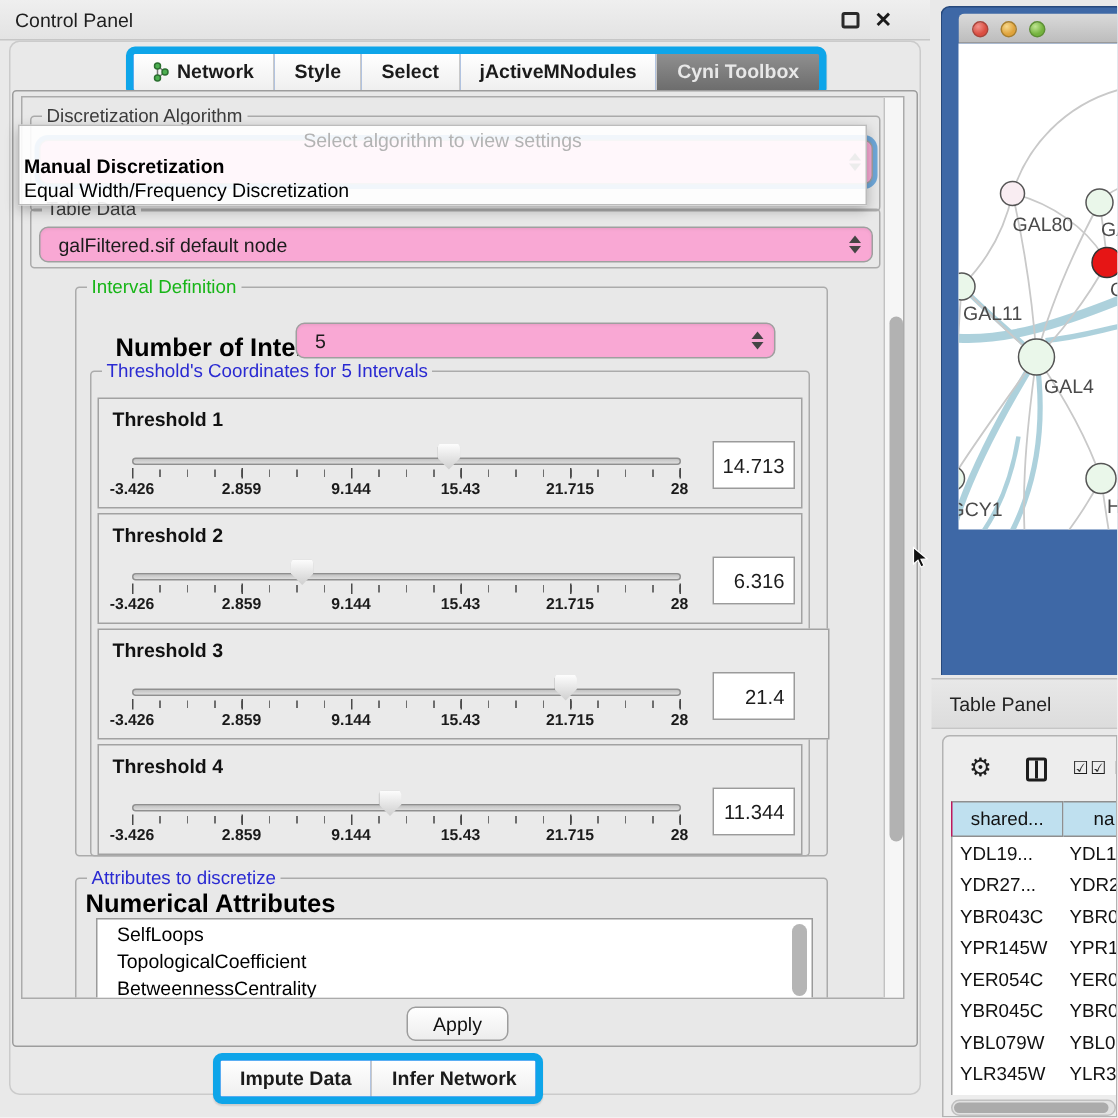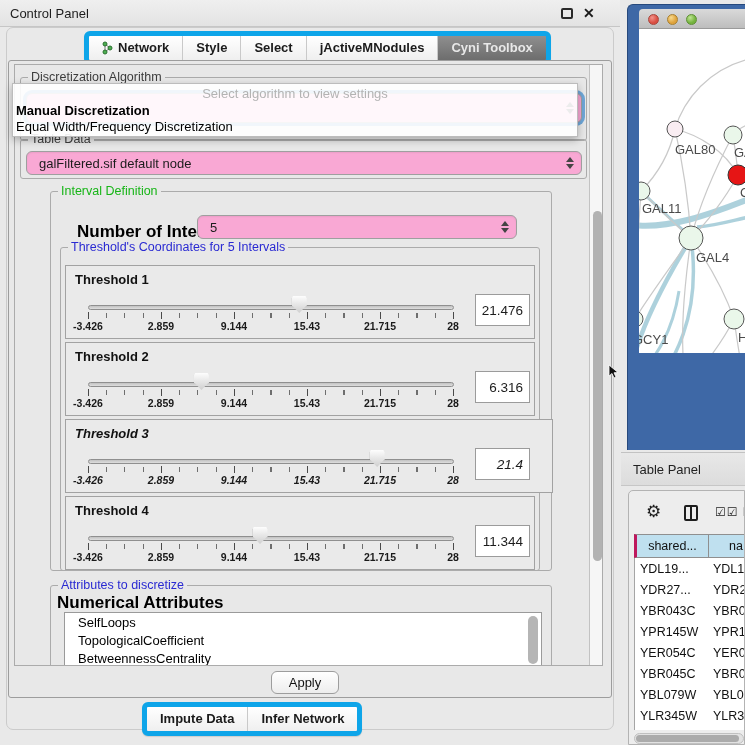--- a/index.html
+++ b/index.html
@@ -82,21 +82,21 @@
   
   .tp-bar{left:621px;top:452px;width:124px;height:34px;background:linear-gradient(#e8e8e8,#dcdcdc);border-top:1px solid #c2c2c2;border-bottom:1px solid #c6c6c6;}
   .tp-bar span{position:absolute;left:12px;top:9px;font-size:13px;color:#222;}
   .tp-container{left:628px;top:490px;width:117px;height:255px;background:#ededed;border:1px solid #b3b3b3;border-radius:5px 0 0 0;overflow:hidden;}
   .gear{position:absolute;left:17px;top:10px;font-size:17px;color:#1d1d1d;}
   .col-icon{position:absolute;left:55px;top:14px;width:14px;height:16px;border:2px solid #1d1d1d;border-radius:2px;}
   .col-icon::after{content:"";position:absolute;left:4px;top:0;width:2px;height:12px;background:#1d1d1d;}
   .checks{position:absolute;left:86px;top:14px;font-size:12px;letter-spacing:1px;color:#1d1d1d;white-space:nowrap;}
   .tp-header{position:absolute;left:5px;top:43px;width:130px;height:24px;display:flex;}
   .tp-hcell{background:var(--table-header-blue,#bfe0ef);border:1px solid #8f8f8f;border-left:none;font-size:12.5px;display:flex;align-items:center;justify-content:center;color:#111;}
-  .tp-hcell:first-child{border-left:3px solid #be185d;width:75px;}
+  .tp-hcell:first-child{border-left:1px solid #be185d;width:75px;}
   .tp-hcell:last-child{width:55px;}
   .tp-rows{position:absolute;left:5px;top:67px;width:130px;height:172px;background:#fff;border-left:1px solid #a5a5a5;overflow:hidden;}
   .trow{display:flex;height:21px;align-items:center;font-size:12.5px;color:#111;}
   .trow span{white-space:nowrap;overflow:hidden;}
   .trow .c1{width:72px;padding-left:5px;}
   .trow .c2{width:55px;padding-left:6px;}
   .tp-hscroll{position:absolute;left:5px;top:242px;width:110px;height:11px;background:#e2e2e2;border:1px solid #c0c0c0;border-radius:6px;}
   .tp-hscroll i{position:absolute;left:1px;top:1px;width:103px;height:7px;border-radius:4px;background:#ababab;}
 
   .cursor{left:608px;top:364px;z-index:80;}
@@ -192,21 +192,21 @@
             <i class="tick-major" style="left: 168px;"></i>
             <span class="tick-label" style="left: 168px;">9.144</span>
             <i class="tick-major" style="left: 241px;"></i>
             <span class="tick-label" style="left: 241px;">15.43</span>
             <i class="tick-major" style="left: 314px;"></i>
             <span class="tick-label" style="left: 314px;">21.715</span>
             <i class="tick-major" style="left: 387px;"></i>
             <span class="tick-label" style="left: 387px;">28</span>
           </div>
         <div class="thumb" style="left: 225.754px;"></div>
-        <div class="value-box">21.476</div>
+        <div class="value-box">14.713</div>
       </div>
       <div class="abs thr-row" style="left:50px;top:277px;width:470px;height:74px;">
         <span class="thr-title">Threshold 2</span>
         <div class="track"></div>
         <div class="ticks-minor"></div>
         <div class="tick-labels">
             <i class="tick-major" style="left: 22px;"></i>
             <span class="tick-label" style="left: 22px;">-3.426</span>
             <i class="tick-major" style="left: 95px;"></i>
             <span class="tick-label" style="left: 95px;">2.859</span>
@@ -215,21 +215,21 @@
             <i class="tick-major" style="left: 241px;"></i>
             <span class="tick-label" style="left: 241px;">15.43</span>
             <i class="tick-major" style="left: 314px;"></i>
             <span class="tick-label" style="left: 314px;">21.715</span>
             <i class="tick-major" style="left: 387px;"></i>
             <span class="tick-label" style="left: 387px;">28</span>
           </div>
         <div class="thumb" style="left: 127.959px;"></div>
         <div class="value-box">6.316</div>
       </div>
-      <div class="abs thr-row" style="left:50px;top:354px;width:488px;height:74px;font-style:italic;">
+      <div class="abs thr-row" style="left:50px;top:354px;width:488px;height:74px;">
         <span class="thr-title">Threshold 3</span>
         <div class="track"></div>
         <div class="ticks-minor"></div>
         <div class="tick-labels">
             <i class="tick-major" style="left: 22px;"></i>
             <span class="tick-label" style="left: 22px;">-3.426</span>
             <i class="tick-major" style="left: 95px;"></i>
             <span class="tick-label" style="left: 95px;">2.859</span>
             <i class="tick-major" style="left: 168px;"></i>
             <span class="tick-label" style="left: 168px;">9.144</span>

